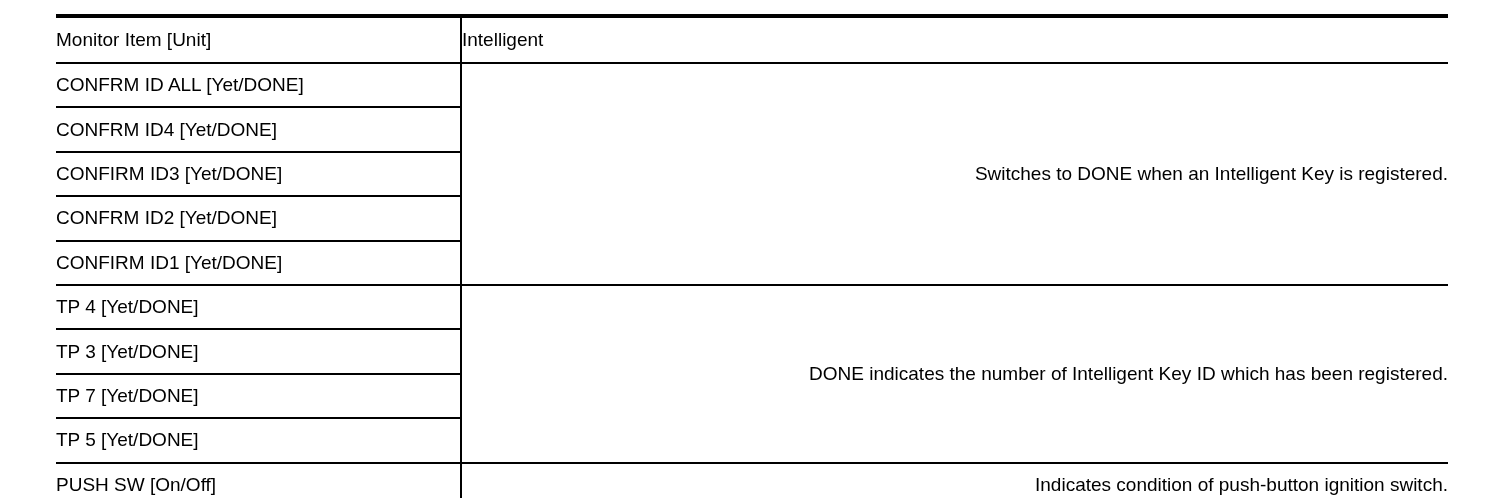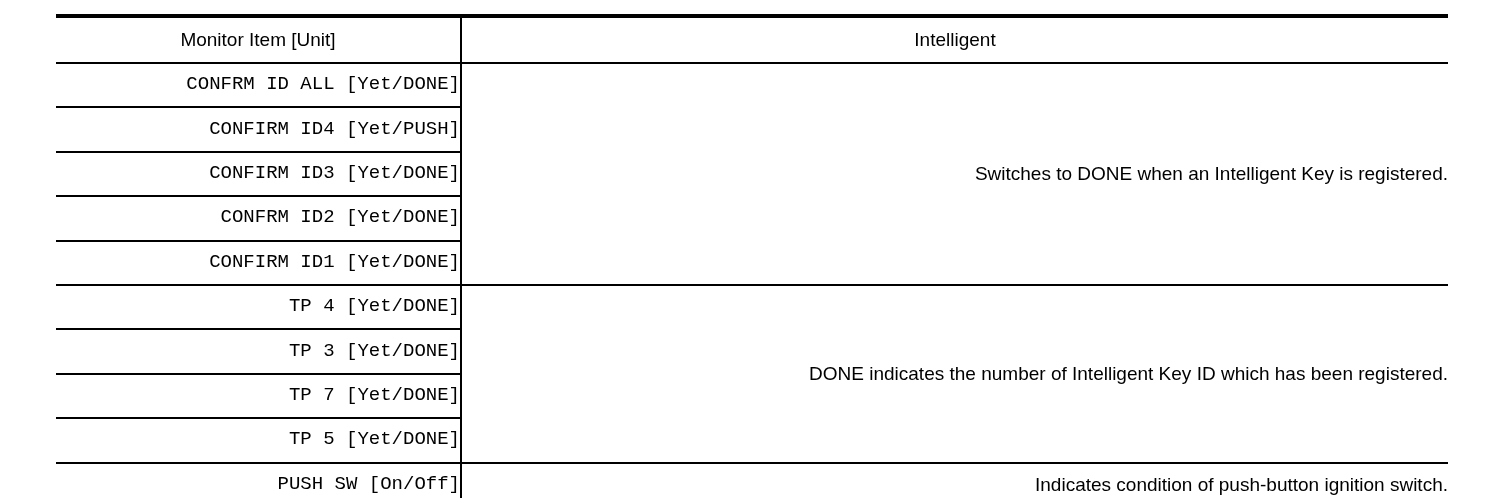--- a/index.html
+++ b/index.html
@@ -42,35 +42,34 @@
     margin: 0;
     vertical-align: middle;
     font-weight: normal;
     font-size: 19px;
     line-height: 1.15;
   }
 
   
   .hdr-cell {
     height: 44px;
-    text-align: center;
+    text-align: left;
     border-bottom: 2px solid #000;
     font-size: 19.5px;
   }
   .hdr-item { border-right: 2px solid #000; }
 
   
   .item-cell {
     height: 42.4px;
     border-bottom: 2px solid #000;
     border-right: 2px solid #000;
     padding-left: 18px;
-    text-align: right;
+    text-align: left;
     font-size: 19.5px;
-    font-family: Liberation Mono, monospace;
   }
   tr.last-row .item-cell { border-bottom: none; }
 
   
   .desc-cell {
     border-bottom: 2px solid #000;
     padding-left: 20px;
     text-align: right;
     font-size: 19.5px;
     vertical-align: middle;
@@ -94,21 +93,21 @@
       </tr>
     </thead>
     <tbody>
 
       <tr>
         <td class="item-cell">CONFRM ID ALL [Yet/DONE]</td>
         <td class="desc-cell" rowspan="5">Switches to DONE when an Intelligent Key is registered.</td>
       </tr>
 
       <tr>
-        <td class="item-cell">CONFIRM ID4 [Yet/PUSH]</td>
+        <td class="item-cell">CONFRM ID4 [Yet/DONE]</td>
       </tr>
 
       <tr>
         <td class="item-cell">CONFIRM ID3 [Yet/DONE]</td>
       </tr>
 
       <tr>
         <td class="item-cell">CONFRM ID2 [Yet/DONE]</td>
       </tr>
 

